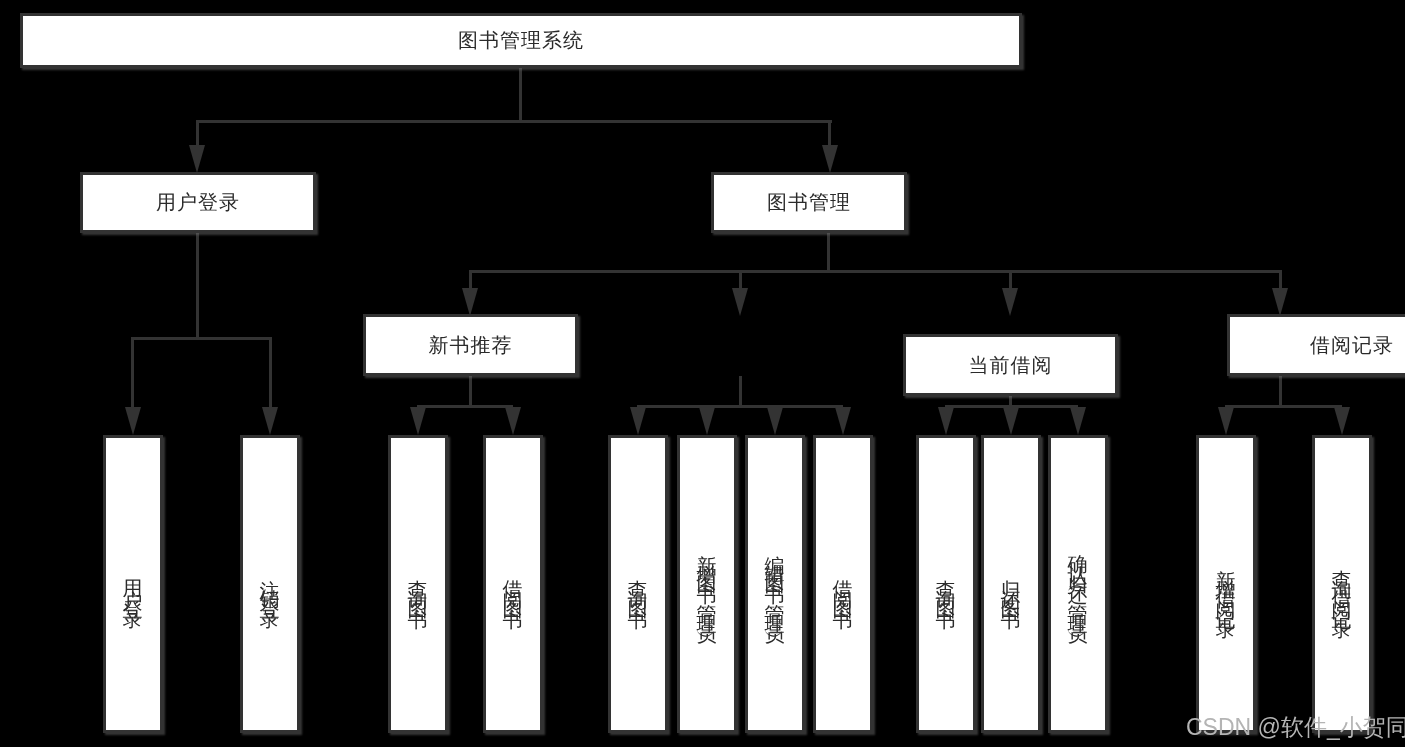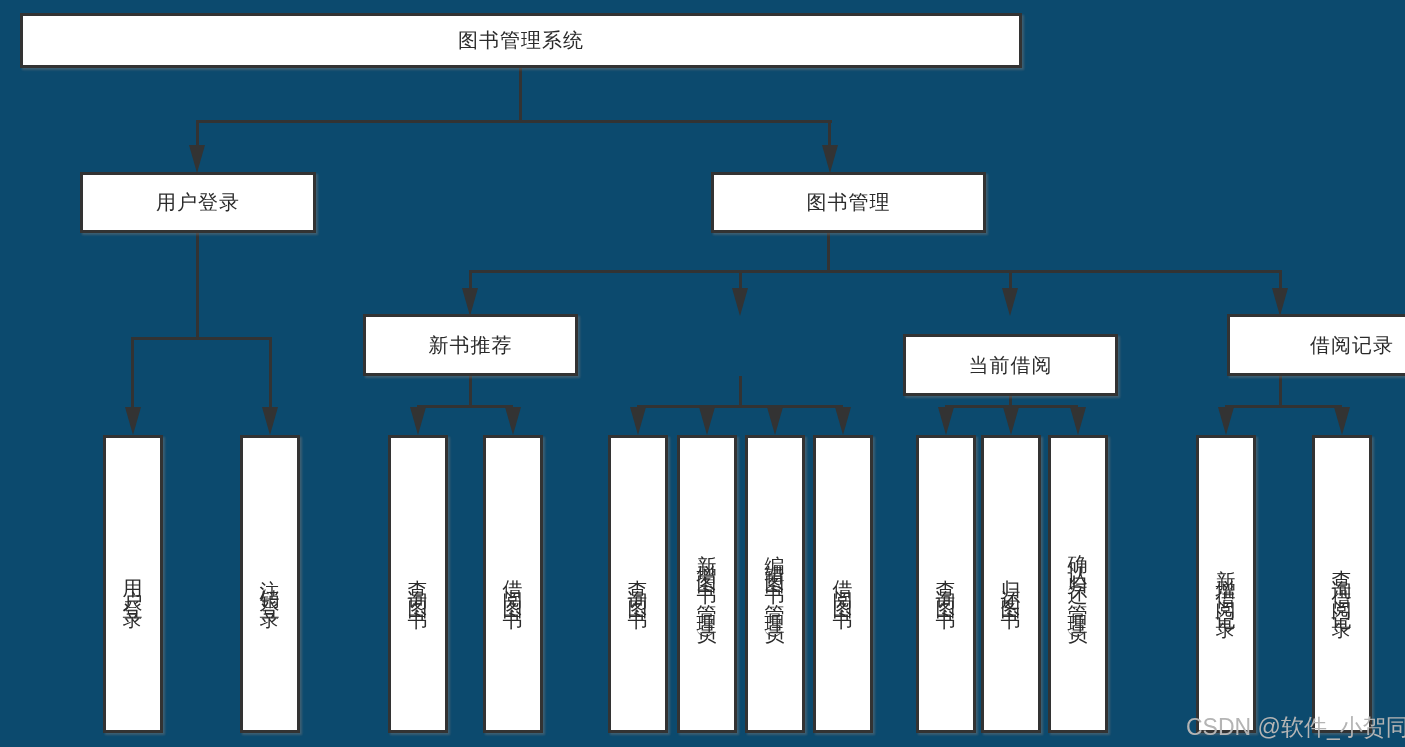--- a/index.html
+++ b/index.html
@@ -1,20 +1,20 @@
 <!DOCTYPE html>
 <html><head>
 <meta charset="utf-8">
 <style>
   html, body { margin: 0; padding: 0; background: #ffffff; }
   .canvas {
     position: relative;
     width: 1405px;
     height: 747px;
-    background: #0c4a6e;
+    background: #000000;
     font-family: "Liberation Sans", "DejaVu Sans", sans-serif;
     overflow: hidden;
   }
   
   .box {
     position: absolute;
     box-sizing: border-box;
     border: 3px solid #333333;
     background: #ffffff;
     box-shadow: 2px 2px 2px rgba(120,120,120,0.45);
@@ -66,21 +66,21 @@
   <div class="box" style="left:20px; top:13px; width:1002px; height:55px;">图书管理系统</div>
 
   <div class="vl" style="left:519px; top:68px; height:54px;"></div>
   <div class="hl" style="left:196px; top:120px; width:636px;"></div>
   <div class="vl" style="left:196px; top:120px; height:28px;"></div>
   <div class="arrow" style="left:189px; top:145px;"></div>
   <div class="vl" style="left:828px; top:120px; height:28px;"></div>
   <div class="arrow" style="left:822px; top:145px;"></div>
 
   <div class="box" style="left:80px; top:172px; width:236px; height:61px;">用户登录</div>
-  <div class="box" style="left:711px; top:172px; width:275px; height:61px;">图书管理</div>
+  <div class="box" style="left:711px; top:172px; width:196px; height:61px;">图书管理</div>
 
   <div class="vl" style="left:196px; top:233px; height:106px;"></div>
   <div class="hl" style="left:132px; top:337px; width:140px;"></div>
   <div class="vl" style="left:131px; top:337px; height:72px;"></div>
   <div class="arrow" style="left:125px; top:407px;"></div>
   <div class="vl" style="left:269px; top:337px; height:72px;"></div>
   <div class="arrow" style="left:262px; top:407px;"></div>
 
   <div class="vl" style="left:827px; top:233px; height:40px;"></div>
   <div class="hl" style="left:469px; top:270px; width:813px;"></div>

